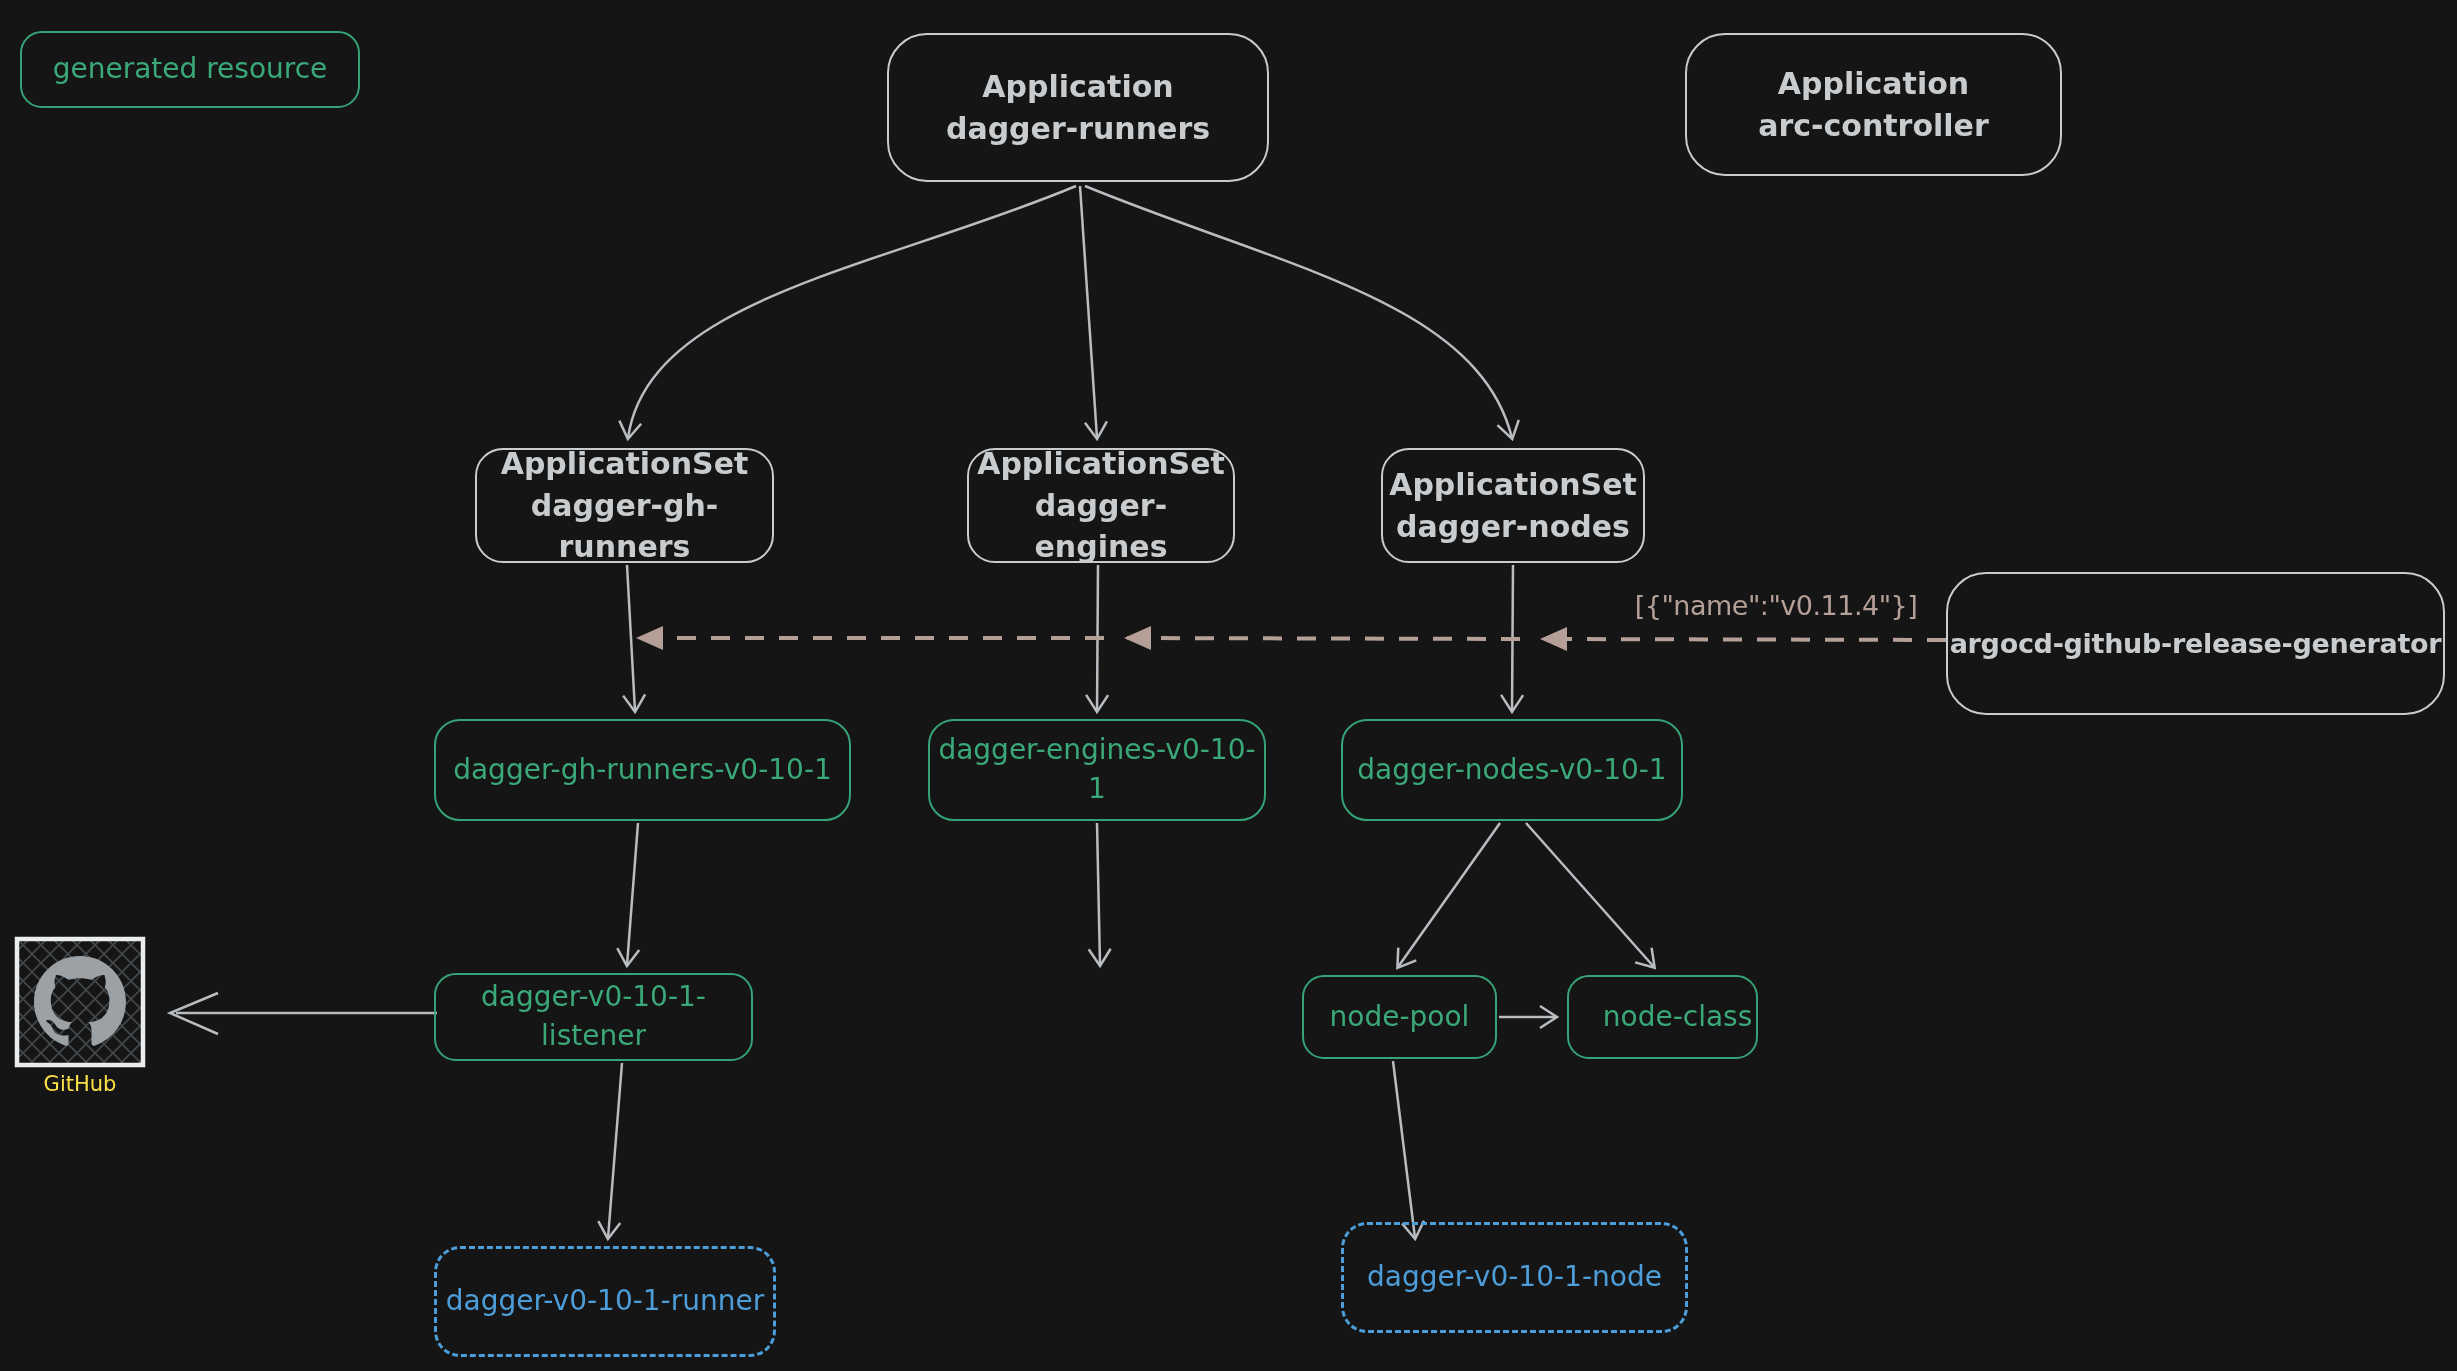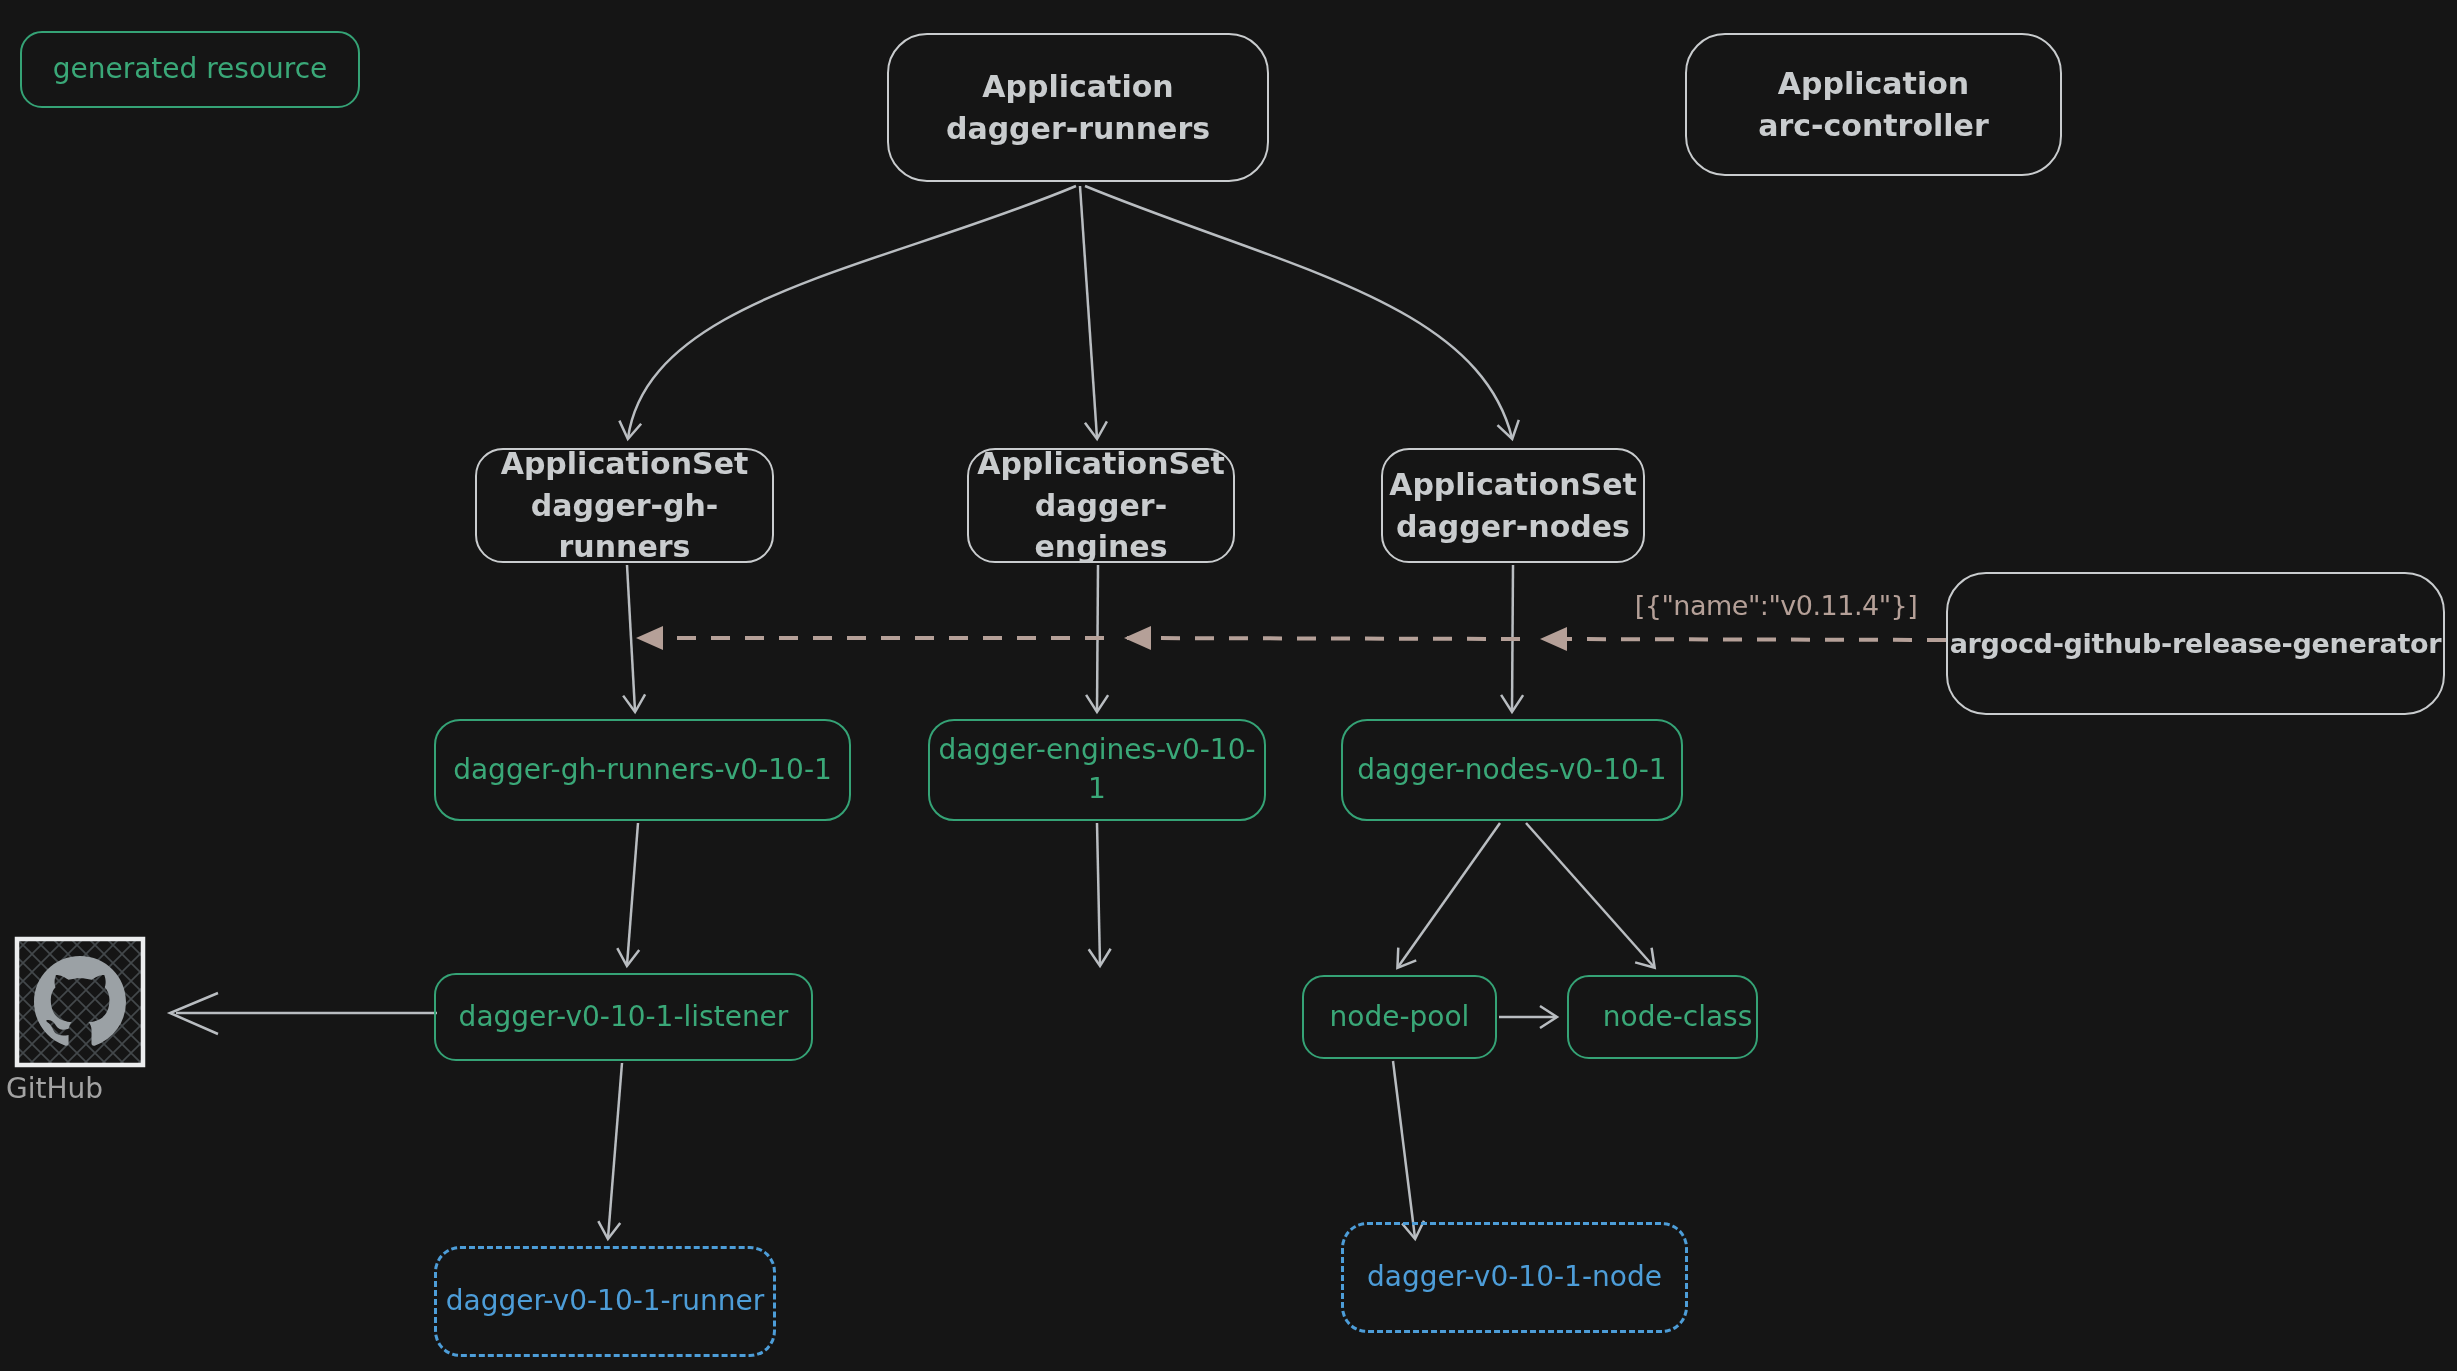--- a/index.html
+++ b/index.html
@@ -19,22 +19,22 @@
   .r40{border-radius:40px;} .r28{border-radius:28px;} .r26{border-radius:26px;} .r22{border-radius:22px;}
   .f30{font-size:30px;} .f28{font-size:28px;}
   .generator-label{font-size:27px;letter-spacing:-0.3px;}
   .legend-text-left span{text-align:left;}
   .edge-label{
     position:absolute;left:1630px;top:590px;width:292px;height:40px;
     color:#b5a098;font-size:27px;text-align:center;letter-spacing:-0.5px;
   }
   .github-wrap{position:absolute;left:14px;top:936px;width:132px;height:132px;}
   .github-label{
-    position:absolute;left:6px;top:1072px;width:148px;text-align:left;
-    color:#a3a3a3;font-size:28px;
+    position:absolute;left:6px;top:1072px;width:148px;text-align:center;
+    color:#fde047;font-size:21px;
   }
 </style>
 </head>
 <body>
 
 <div id="canvas">
 
   <svg class="arrows" viewBox="0 0 2457 1371" xmlns="http://www.w3.org/2000/svg">
     <defs>
       <marker id="vee" markerUnits="userSpaceOnUse" markerWidth="44" markerHeight="44" viewBox="-22 -22 44 44" refX="-1" refY="0" orient="auto" overflow="visible">
@@ -108,21 +108,21 @@
   <div class="node green r26 f28" style="left:434px;top:719px;width:417px;height:102px;">
     <span>dagger-gh-runners-v0-10-1</span>
   </div>
   <div class="node green r26 f28" style="left:928px;top:719px;width:338px;height:102px;">
     <span>dagger-engines-v0-10-1</span>
   </div>
   <div class="node green r26 f28" style="left:1341px;top:719px;width:342px;height:102px;">
     <span>dagger-nodes-v0-10-1</span>
   </div>
 
-  <div class="node green r22 f28" style="left:434px;top:973px;width:379px;height:88px;">
+  <div class="node green r22 f28" style="left:434px;top:973px;width:319px;height:88px;">
     <span>dagger-v0-10-1-listener</span>
   </div>
   <div class="node green r22 f28" style="left:1302px;top:975px;width:195px;height:84px;">
     <span>node-pool</span>
   </div>
   <div class="node green r22 f28" style="left:1567px;top:975px;width:191px;height:84px;padding-left:30px;">
     <span>node-class</span>
   </div>
 
   <div class="node blue-dashed r26 f28" style="left:434px;top:1246px;width:342px;height:111px;">

